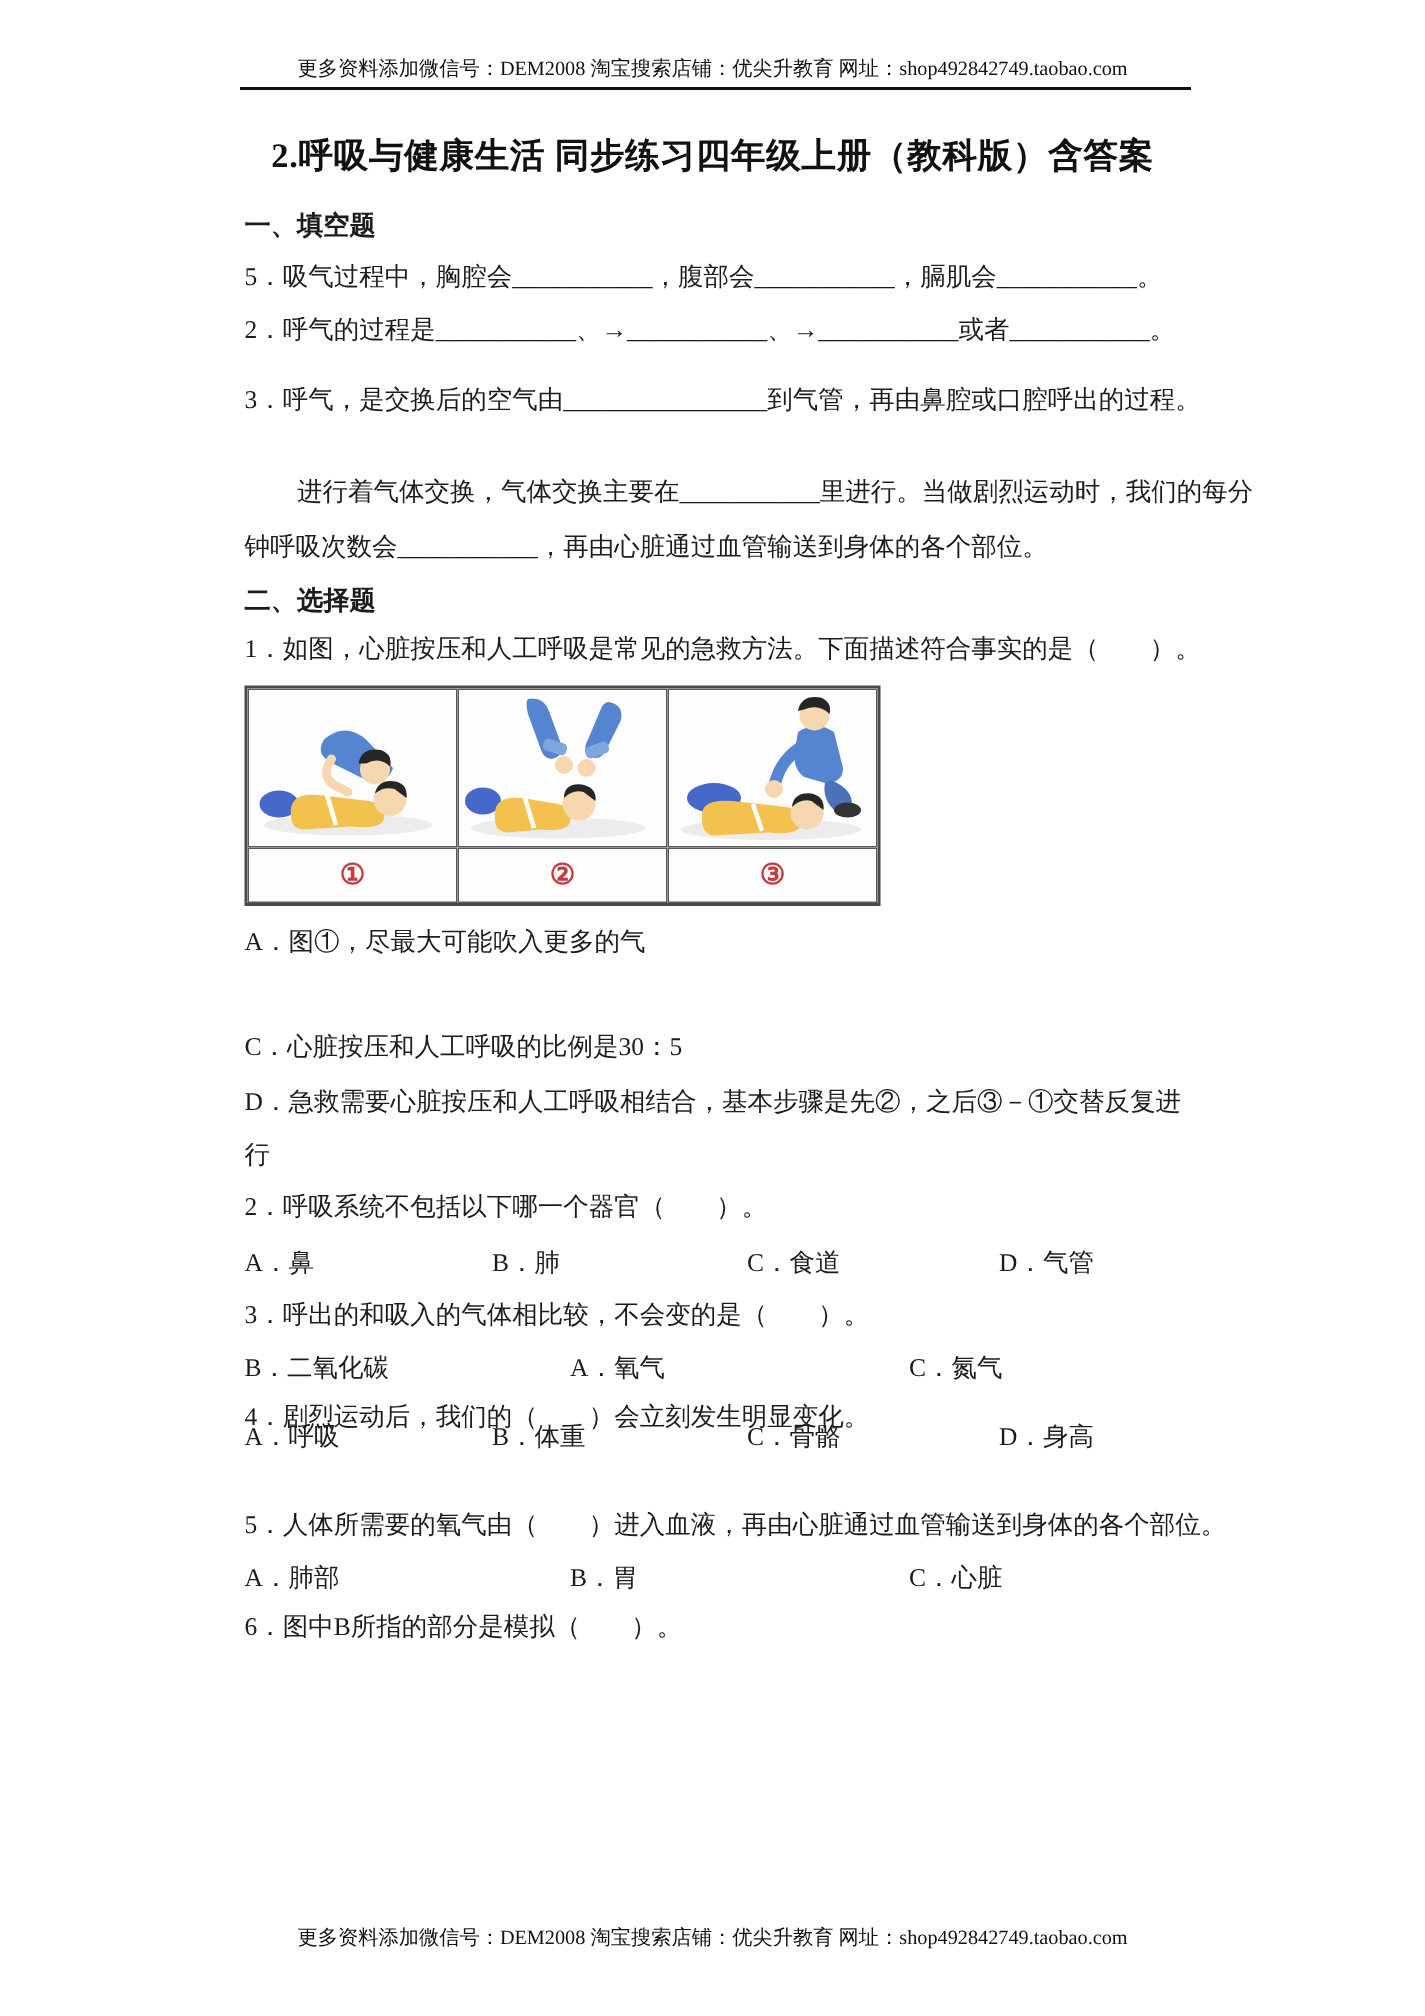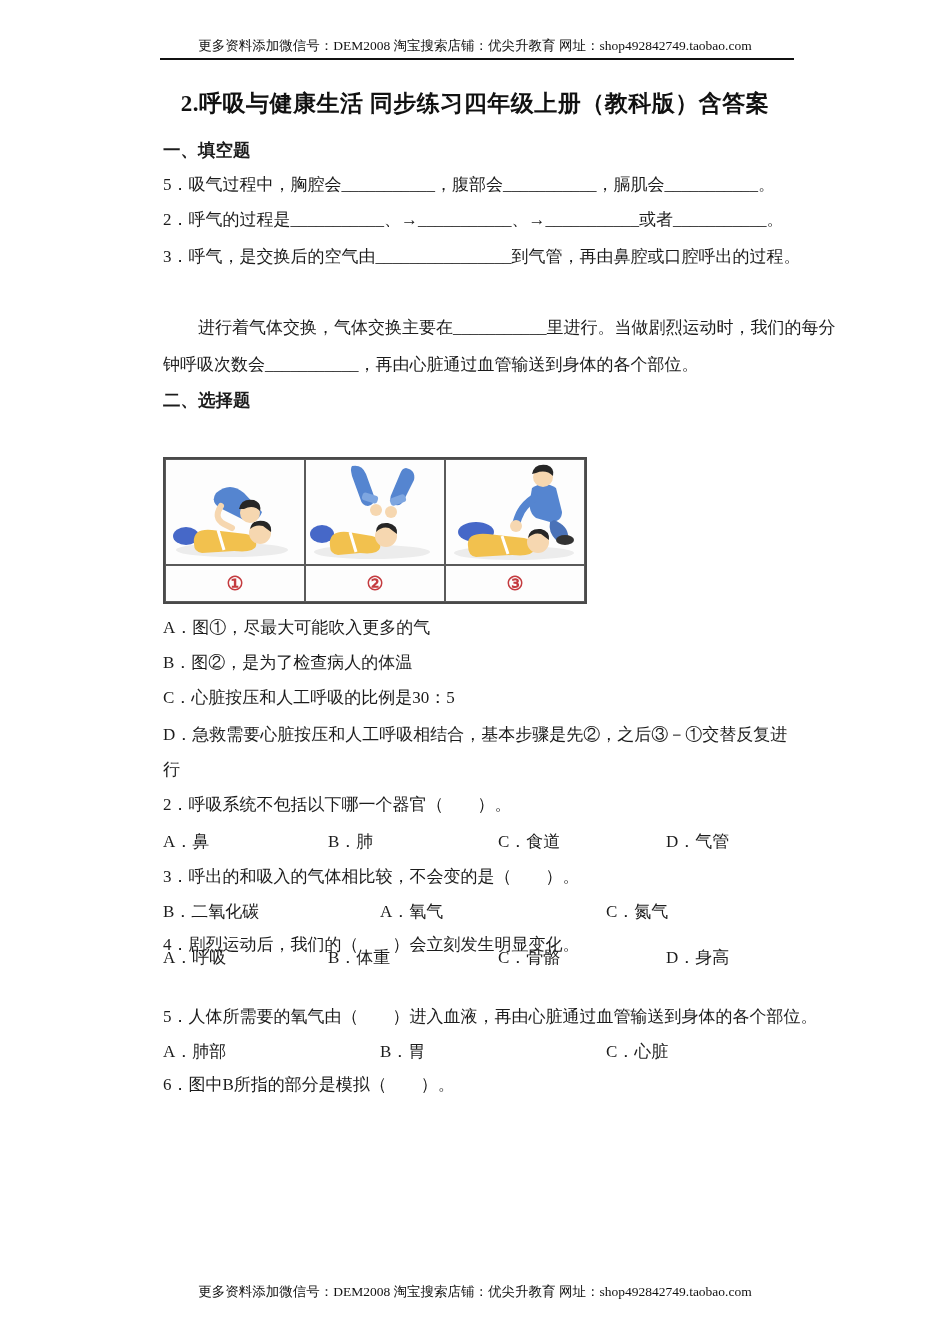--- a/index.html
+++ b/index.html
@@ -54,25 +54,26 @@
 <div class="page">
 
   <div class="center-line small-note" style="top:37px;">更多资料添加微信号：DEM2008 淘宝搜索店铺：优尖升教育 网址：shop492842749.taobao.com</div>
   <div class="rule"></div>
 
   <div class="center-line doc-title" style="top:88px;">2.呼吸与健康生活 同步练习四年级上册（教科版）含答案</div>
 
   <div class="line sec-heading" style="top:137px;">一、填空题</div>
   <div class="line" style="top:172px;">5．吸气过程中，胸腔会___________，腹部会___________，膈肌会___________。</div>
   <div class="line" style="top:207px;">2．呼气的过程是___________、→___________、→___________或者___________。</div>
-  <div class="line" style="top:244px;">3．呼气，是交换后的空气由________________到气管，再由鼻腔或口腔呼出的过程。</div>
+  <div class="line" style="top:254px;">3．呼气，是交换后的空气由________________到气管，再由鼻腔或口腔呼出的过程。</div>
   <div class="line" style="top:315px;margin-left:35px;">进行着气体交换，气体交换主要在___________里进行。当做剧烈运动时，我们的每分</div>
   <div class="line" style="top:352px;">钟呼吸次数会___________，再由心脏通过血管输送到身体的各个部位。</div>
 
   <div class="line sec-heading" style="top:387px;">二、选择题</div>
+  <div class="line" style="top:420px;">1．如图，心脏按压和人工呼吸是常见的急救方法。下面描述符合事实的是（　　）。</div>
 
   <div class="fig-table">
     <div class="fig-cell">
       <svg width="138" height="104" viewBox="0 0 138 104">
         <ellipse cx="66" cy="90" rx="56" ry="7" fill="#ececec"></ellipse>
         <ellipse cx="20" cy="76" rx="13" ry="9" fill="#4668c8"></ellipse>
         <path d="M28 84 Q26 68 46 70 L80 74 Q92 76 90 86 Q88 93 68 91 L36 93 Q28 92 28 84 Z" fill="#f2c14e"></path>
         <path d="M52 70 L58 90" stroke="#ffffff" stroke-width="3"></path>
         <circle cx="94" cy="73" r="11" fill="#f6d7b0"></circle>
         <path d="M84 69 Q86 59 98 61 Q106 63 105 72 L97 66 Q90 64 84 69 Z" fill="#262626"></path>
@@ -114,21 +115,20 @@
         <path d="M108 60 Q122 66 122 76 L110 80 Q102 72 104 62 Z" fill="#4a72b8"></path>
         <ellipse cx="119" cy="80" rx="9" ry="5" fill="#333333"></ellipse>
       </svg>
     </div>
     <div class="fig-cell fig-label" style="color: rgb(196, 59, 63);">①</div>
     <div class="fig-cell fig-label" style="color: rgb(196, 59, 63);">②</div>
     <div class="fig-cell fig-label" style="color: rgb(196, 59, 63);">③</div>
   </div>
 
   <div class="line" style="top:615px;">A．图①，尽最大可能吹入更多的气</div>
-  <div class="line" style="top:650px;">B．图②，是为了检查病人的体温</div>
   <div class="line" style="top:685px;">C．心脏按压和人工呼吸的比例是30：5</div>
   <div class="line" style="top:722px;">D．急救需要心脏按压和人工呼吸相结合，基本步骤是先②，之后③－①交替反复进</div>
   <div class="line" style="top:757px;">行</div>
 
   <div class="line" style="top:792px;">2．呼吸系统不包括以下哪一个器官（　　）。</div>
   <div class="line opt-row cols4" style="top:829px;">
     <span>A．鼻</span>
     <span>B．肺</span>
     <span>C．食道</span>
     <span>D．气管</span>

